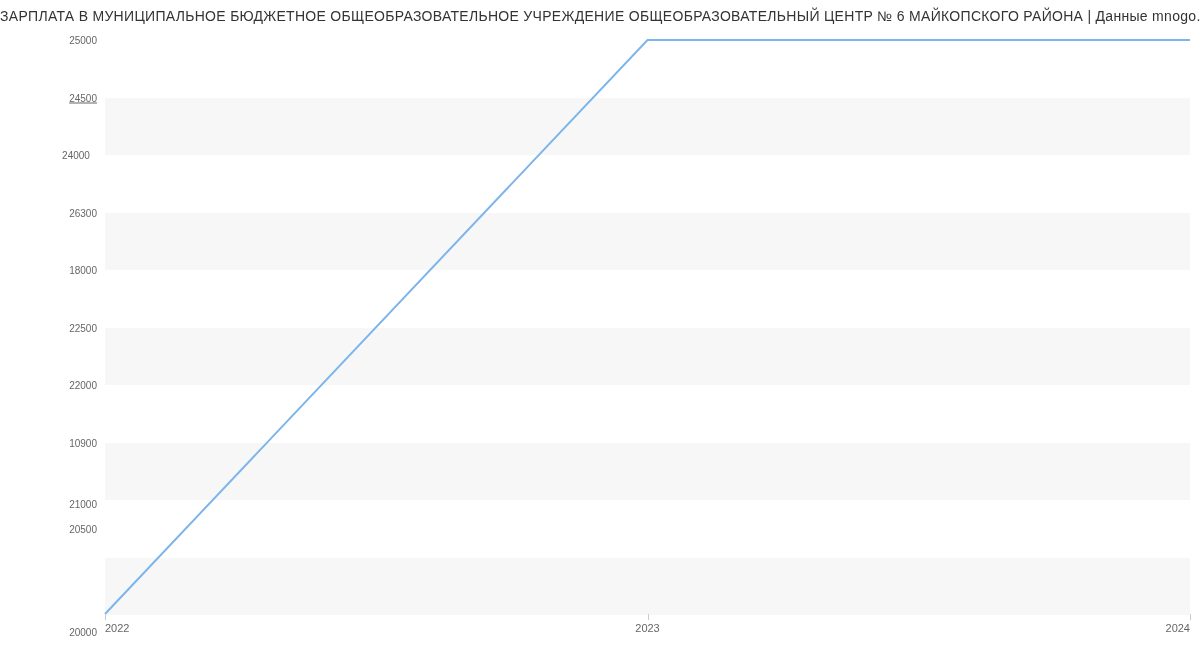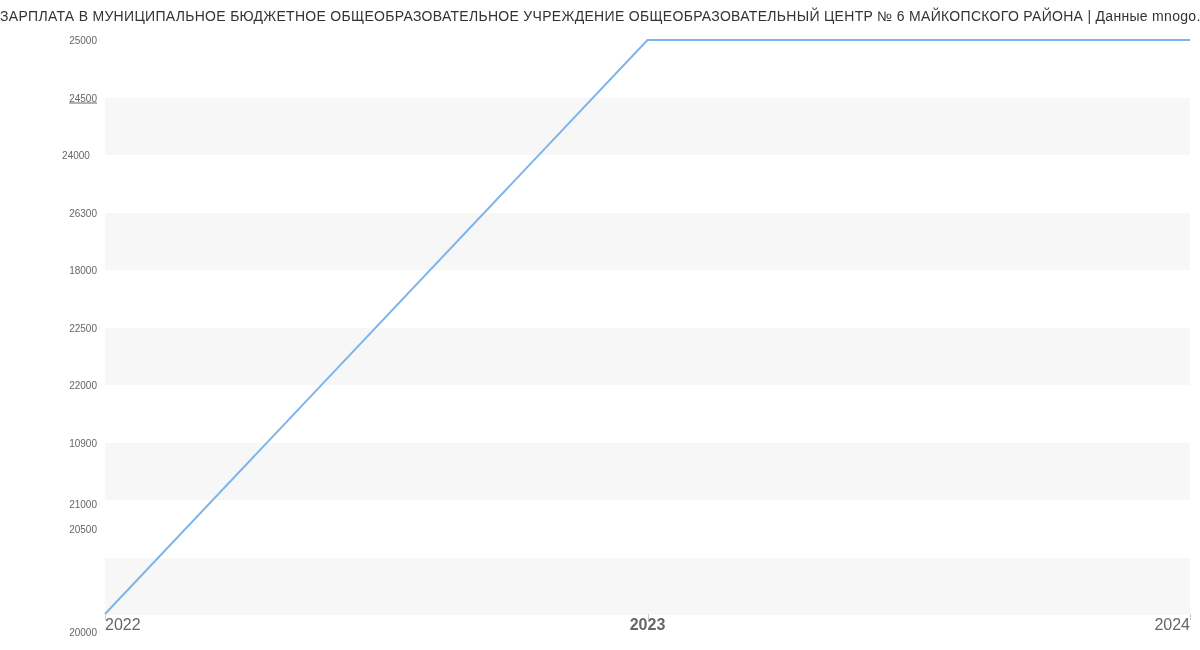--- a/index.html
+++ b/index.html
@@ -2,21 +2,21 @@
 <html><head>
   <meta charset="utf-8">
   <style>
     * { margin: 0; padding: 0; box-sizing: border-box; }
     body { font-family: "Lucida Grande", "Lucida Sans Unicode", Verdana, Arial, sans-serif; background: #fff; }
     .chart-container { width: 1200px; height: 650px; position: relative; }
     .chart-title { font-size: 14px; color: #333; text-align: center; padding: 8px 0; font-weight: normal; letter-spacing: 0.3px; white-space: nowrap; overflow: hidden; }
     .plot-area { position: absolute; left: 105px; top: 40px; right: 10px; bottom: 35px; border-bottom: 1px solid #ccc; }
     .grid-band { position: absolute; left: 0; right: 0; background: #f7f7f7; }
     .y-tick { position: absolute; left: -50px; width: 42px; text-align: right; font-size: 10px; color: #666; transform: translateY(-50%); }
-    .x-tick { position: absolute; bottom: -20px; font-size: 16px; color: #666; transform: translateX(-50%); }
+    .x-tick { position: absolute; bottom: -20px; font-size: 11px; color: #666; transform: translateX(-50%); }
     .x-tick-mark { position: absolute; bottom: -6px; width: 1px; height: 6px; background: #ccc; }
     .x-tick.first { transform: translateX(0); }
     .x-tick.last { transform: translateX(-100%); }
     svg.line-svg { position: absolute; left: 0; top: 0; width: 100%; height: 100%; overflow: visible; }
   </style>
 </head>
 <body>
 
 <div class="chart-container">
   <div class="chart-title">ЗАРПЛАТА В МУНИЦИПАЛЬНОЕ БЮДЖЕТНОЕ ОБЩЕОБРАЗОВАТЕЛЬНОЕ УЧРЕЖДЕНИЕ ОБЩЕОБРАЗОВАТЕЛЬНЫЙ ЦЕНТР № 6 МАЙКОПСКОГО РАЙОНА | Данные mnogo.work</div>
@@ -36,17 +36,17 @@
       <div class="y-tick" style="top: 345px;">22000</div>
       <div class="y-tick" style="top: 287.5px;">22500</div>
       <div class="y-tick" style="top: 230px;">18000</div>
       <div class="y-tick" style="top: 172.5px;">26300</div>
       <div class="y-tick" style="top: 115px; text-align: center;">24000</div>
       <div class="y-tick" style="top: 57.5px; text-decoration: underline;">24500</div>
       <div class="y-tick" style="top: 0px;">25000</div>
       <div class="x-tick-mark" style="left: 0px;"></div>
       <div class="x-tick first" style="left: 0px;">2022</div>
       <div class="x-tick-mark" style="left: 542.5px;"></div>
-      <div class="x-tick" style="left: 542.5px; font-weight: bold;">2023</div>
+      <div class="x-tick" style="left: 542.5px;">2023</div>
       <div class="x-tick-mark" style="left: 1085px;"></div>
       <div class="x-tick last" style="left: 1085px;">2024</div>
     </div>
 </div>
 
 </body></html>

